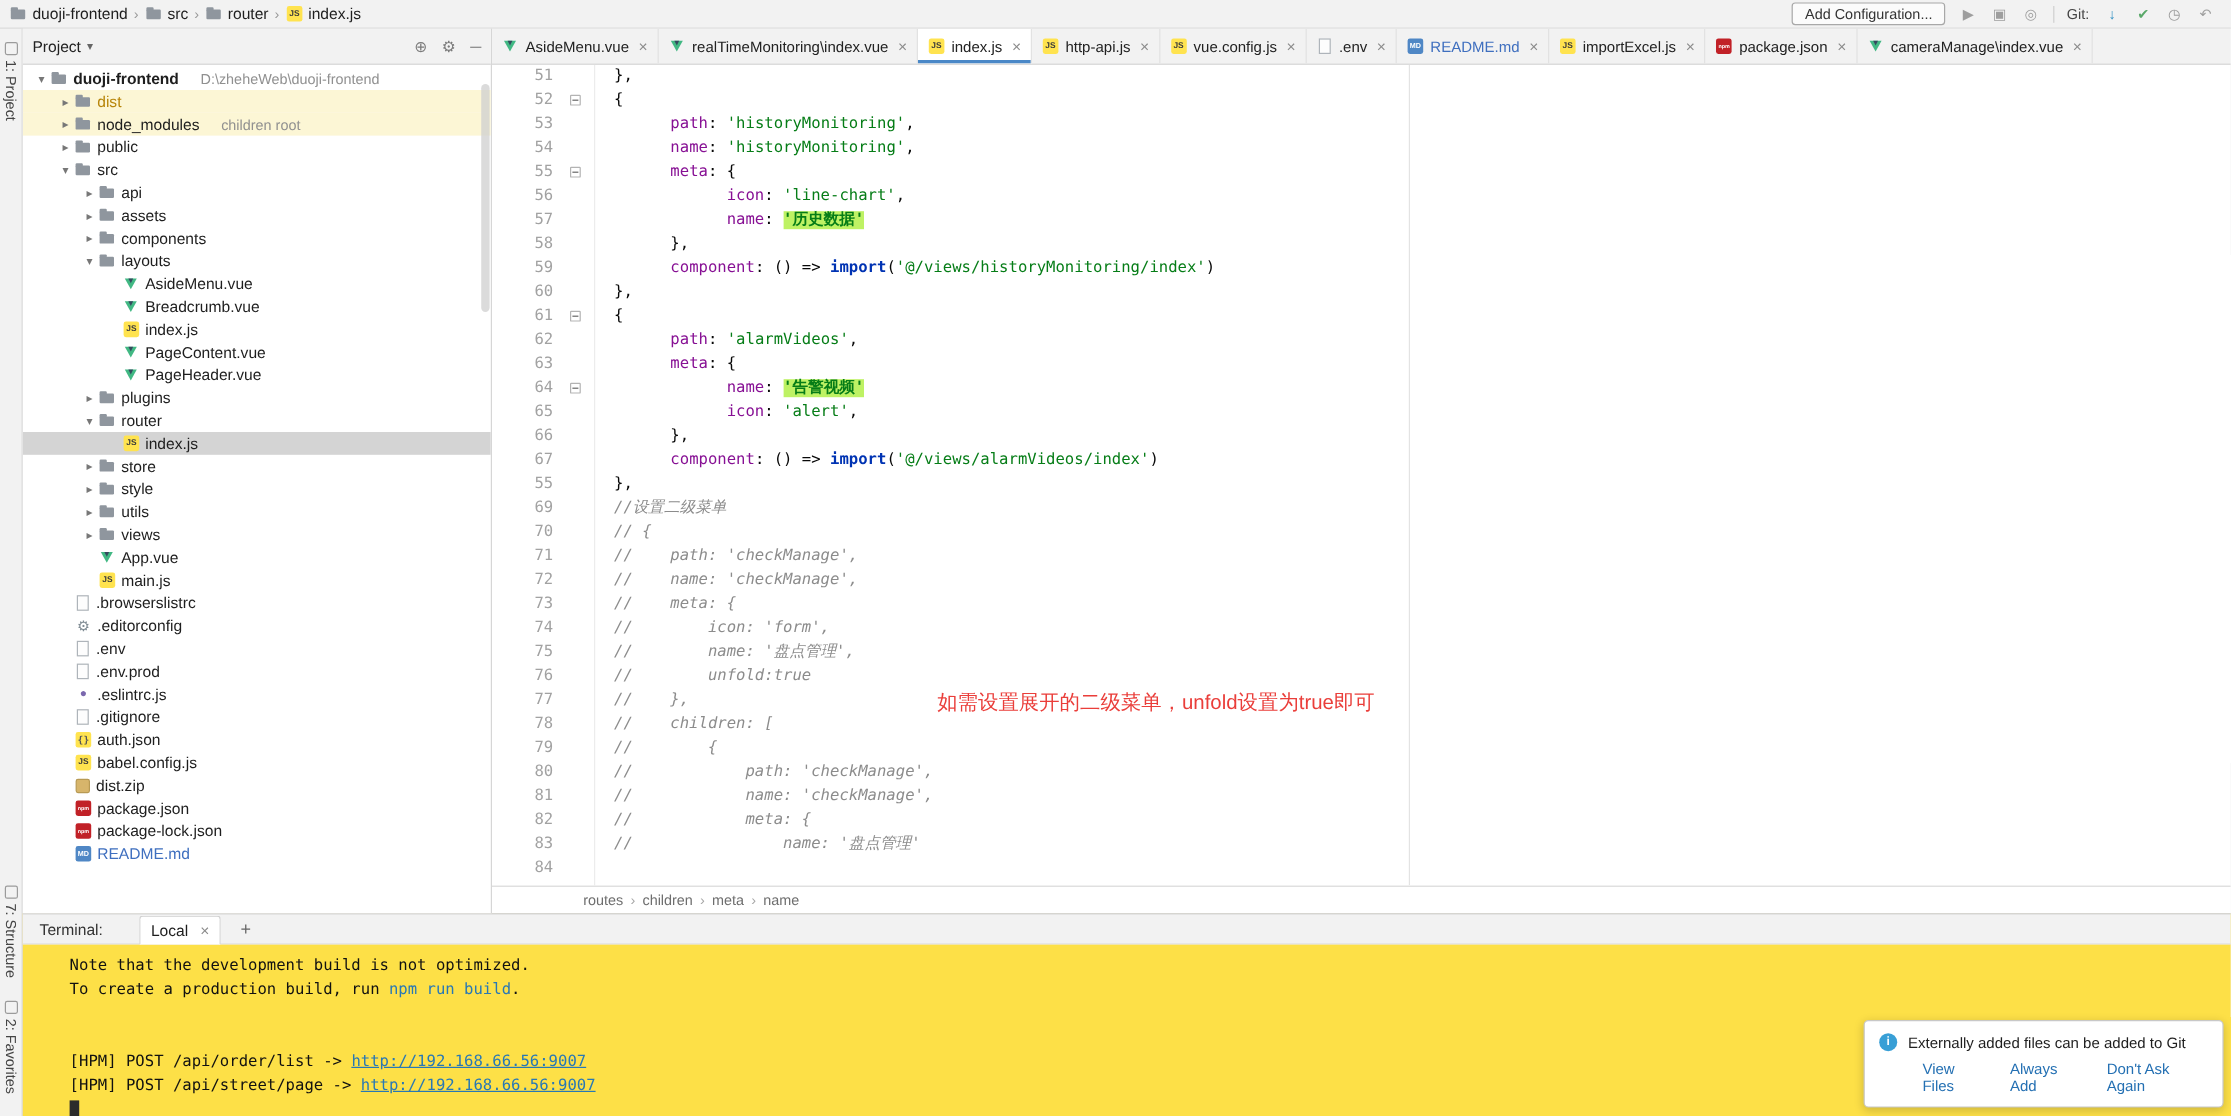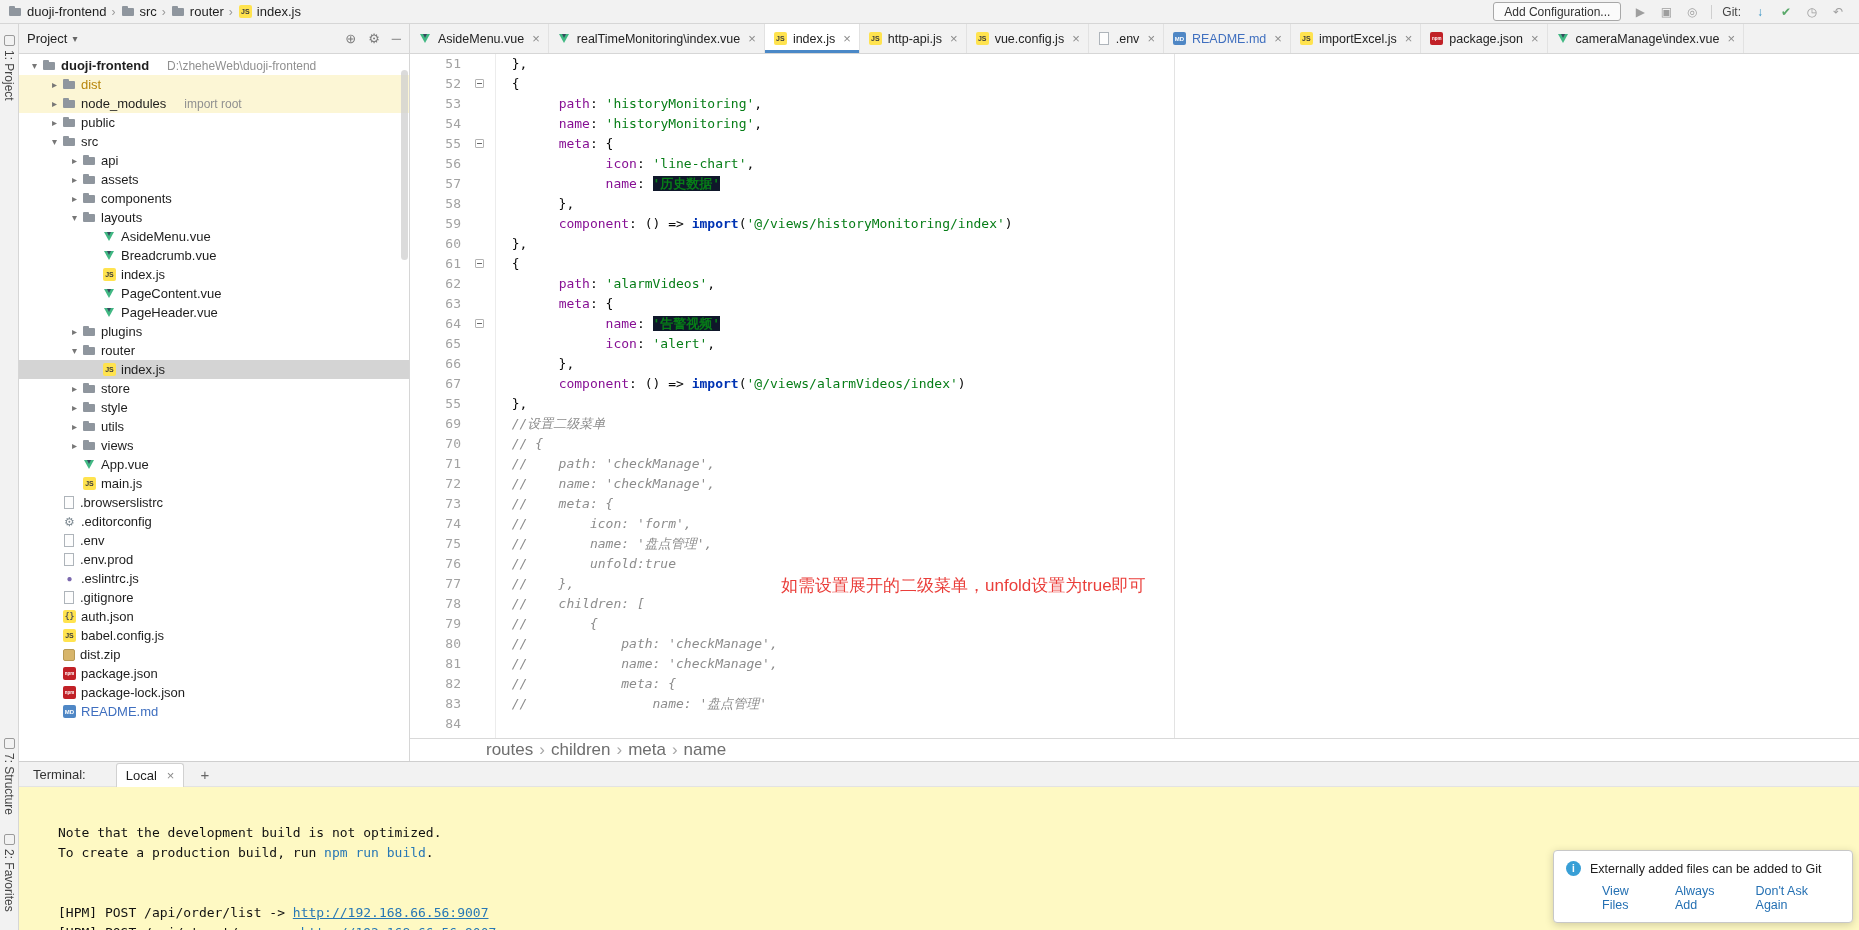--- a/index.html
+++ b/index.html
@@ -101,32 +101,32 @@
   .fold { position:absolute; right:11px; top:5px; width:9px; height:9px; background:#fff;
           border:1px solid #b3b3b3; border-radius:1px; cursor:pointer; }
   .fold::after { content:""; position:absolute; left:1px; top:3px; width:5px; height:1px; background:#666; }
   .code { flex:1; position:relative; overflow:hidden; }
   .cl { height:20px; white-space:pre; }
   .t-p { color:#080808; }
   .t-k { color:#871094; }
   .t-s { color:#067d17; }
   .t-w { color:#0033b3; font-weight:bold; }
   .t-c { color:#8c8c8c; font-style:italic; }
-  .t-h { color:#067d17; background:#0f172a; font-weight:bold; }
+  .t-h { color:#067d17; background:#bef264; font-weight:bold; }
   .margin-guide { position:absolute; left:678px; top:0; bottom:0; width:1px; background:#e3e3e3; }
   .annotation { position:absolute; left:285px; top:522px; color:#ea3e3a; font-size:17px;
                 font-family:"Liberation Sans",sans-serif; font-weight:500; white-space:nowrap; }
 
   .editor-breadcrumb { height:23px; border-top:1px solid #d9d9d9; background:#fff;
                        display:flex; align-items:center; padding-left:76px; gap:6px;
-                       font-size:17px; color:#6e6e6e; }
+                       font-size:12px; color:#6e6e6e; }
   .ebc-sep { color:#a8a8a8; }
 
   
-  .terminal { height:169px; display:flex; flex-direction:column; background:#fef9c3;gap:28px; }
+  .terminal { height:169px; display:flex; flex-direction:column; background:#fde047; }
   .term-header { height:26px; background:#f2f2f2; border-top:1px solid #cfcfcf;
                  border-bottom:1px solid #e3e3e3; display:flex; align-items:center;
                  padding-left:14px; }
   .term-title { color:#333; }
   .term-tab { display:flex; align-items:center; gap:7px; margin-left:30px; background:#fff;
               border:1px solid #d1d1d1; border-bottom:none; border-radius:3px 3px 0 0;
               padding:3px 9px; height:24px; margin-top:2px; cursor:pointer; }
   .term-plus { margin-left:16px; color:#666; font-size:15px; cursor:pointer; }
   .term-body { flex:1; font-family:"DejaVu Sans Mono",monospace; font-size:13px;
                line-height:20px; padding:8px 0 0 39px; overflow:hidden; }
@@ -230,21 +230,21 @@
               </div>
               <div class="trow lib excluded" style="padding-left: 28px;">
                 <span class="chev">▸</span>
                 <span class="ic ic-folder"></span>
                 <span class="tlbl">dist</span>
               </div>
               <div class="trow lib" style="padding-left: 28px;">
                 <span class="chev">▸</span>
                 <span class="ic ic-folder"></span>
                 <span class="tlbl">node_modules</span>
-                <span class="tsfx">import root</span>
+                <span class="tsfx">children root</span>
               </div>
               <div class="trow" style="padding-left: 28px;">
                 <span class="chev">▸</span>
                 <span class="ic ic-folder"></span>
                 <span class="tlbl">public</span>
               </div>
               <div class="trow" style="padding-left: 28px;">
                 <span class="chev">▾</span>
                 <span class="ic ic-folder"></span>
                 <span class="tlbl">src</span>

